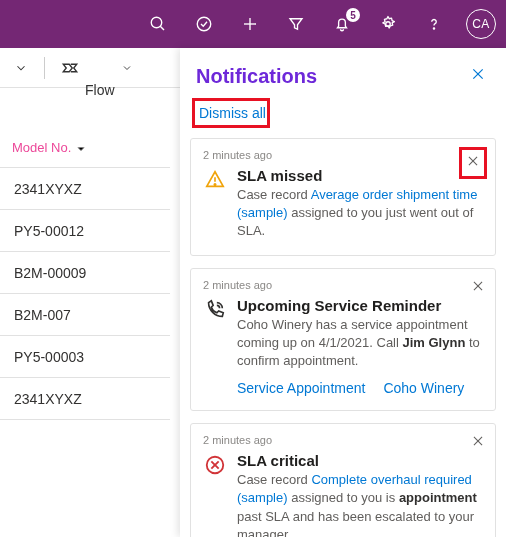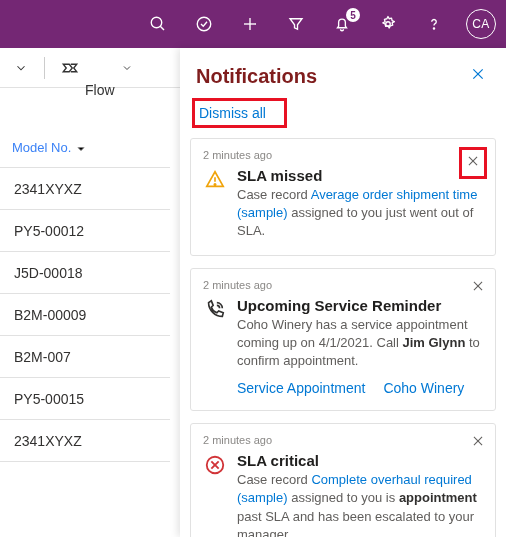--- a/index.html
+++ b/index.html
@@ -17,34 +17,34 @@
   .subbar .chev { padding: 4px 6px; display:flex; align-items:center; cursor:pointer; }
   .subbar .divider { width:1px; height:22px; background:#ccc; margin:0 2px; }
   .subbar .flow { display:flex; align-items:center; gap:6px; padding: 4px 6px; cursor:pointer; }
   .subbar svg { stroke:#333; fill:none; }
   .subbar .flow-label { font-size:14px; color:#333;margin-top:44px; }
 
   
   .main { position: relative; height: calc(537px - 48px - 40px); }
   .grid { position:absolute; left:0; top:0; width:170px; }
   .grid-header { display:flex; align-items:center; height:40px; border-bottom:1px solid #e1e1e1; padding-left:12px; margin-top:40px; }
-  .col-head { font-size:13px; color:#3b82f6; display:flex; align-items:flex-end; gap:4px; padding:0 66px 0 0; cursor:pointer;}
+  .col-head { font-size:13px; color:#ec4899; display:flex; align-items:flex-end; gap:4px; padding:0 66px 0 0; cursor:pointer;}
   .col-head svg { stroke:#666; }
   .grid-row { height:42px; border-bottom:1px solid #e1e1e1; display:flex; align-items:center; padding-left:14px; font-size:14px; color:#323130; }
 
   
   .panel { position:absolute; right:0; top:48px; bottom:0; width:326px; background:#fff; box-shadow: -2px 0 8px rgba(0,0,0,0.12); display:flex; flex-direction:column; }
   .panel-head { padding:14px 16px 4px 16px; display:flex; align-items:center; justify-content:space-between; }
-  .panel-title { font-size:20px; font-weight:600; color:#7f1d1d; }
+  .panel-title { font-size:20px; font-weight:600; color:#6d28d9; }
   .panel-close { cursor:pointer; padding:4px; }
   .panel-close svg { stroke:#0078d4; }
   .dismiss-wrap { padding: 4px 16px 10px 16px; }
   .dismiss-all { color:#0078d4; font-size:14px; cursor:pointer; display:inline-block; }
   .red-box { border:3px solid #e81123; }
-  .dismiss-red { padding:4px 18px 4px 4px; margin-left:-4px; }
+  .dismiss-red { padding:4px 1px 4px 4px; margin-left:-4px; }
 
   .cards { flex:1; overflow-y:auto; padding: 0 10px 10px 10px; display:flex; flex-direction:column; gap:12px; }
   .card { border:1px solid #e1e1e1; border-radius:3px; padding:10px 12px 14px 12px; position:relative; }
   .card-time { font-size:11px; color:#8a8886; margin-bottom:6px; }
   .card-close { position:absolute; top:8px; right:8px; cursor:pointer; padding:2px;}
   .card-close svg { stroke:#605e5c; }
   .card-close.red-box { padding:4px; }
   .card-body { display:flex; gap:10px; }
   .card-icon { width:24px; flex:0 0 24px; display:flex; justify-content:center; padding-top:2px;}
   .card-content { flex:1; }
@@ -129,24 +129,23 @@
       <div class="col-head">
         <span>Model No.</span>
         <svg width="12" height="12" viewBox="0 0 24 24" stroke-width="1.8">
             <path d="M6 9 l6 6 l6 -6"></path>
           </svg>
       </div>
     </div>
     <div id="grid-rows">
         <div class="grid-row">2341XYXZ</div>
         <div class="grid-row">PY5-00012</div>
-        <div class="grid-row">J5D-00018</div>
         <div class="grid-row">B2M-00009</div>
         <div class="grid-row">B2M-007</div>
-        <div class="grid-row">PY5-00015</div>
+        <div class="grid-row">PY5-00003</div>
         <div class="grid-row">2341XYXZ</div>
       </div>
   </div>
 </div>
 
 <div class="panel">
   <div class="panel-head">
     <div class="panel-title">Notifications</div>
     <div class="panel-close">
       <svg width="16" height="16" viewBox="0 0 24 24" stroke-width="1.8">

